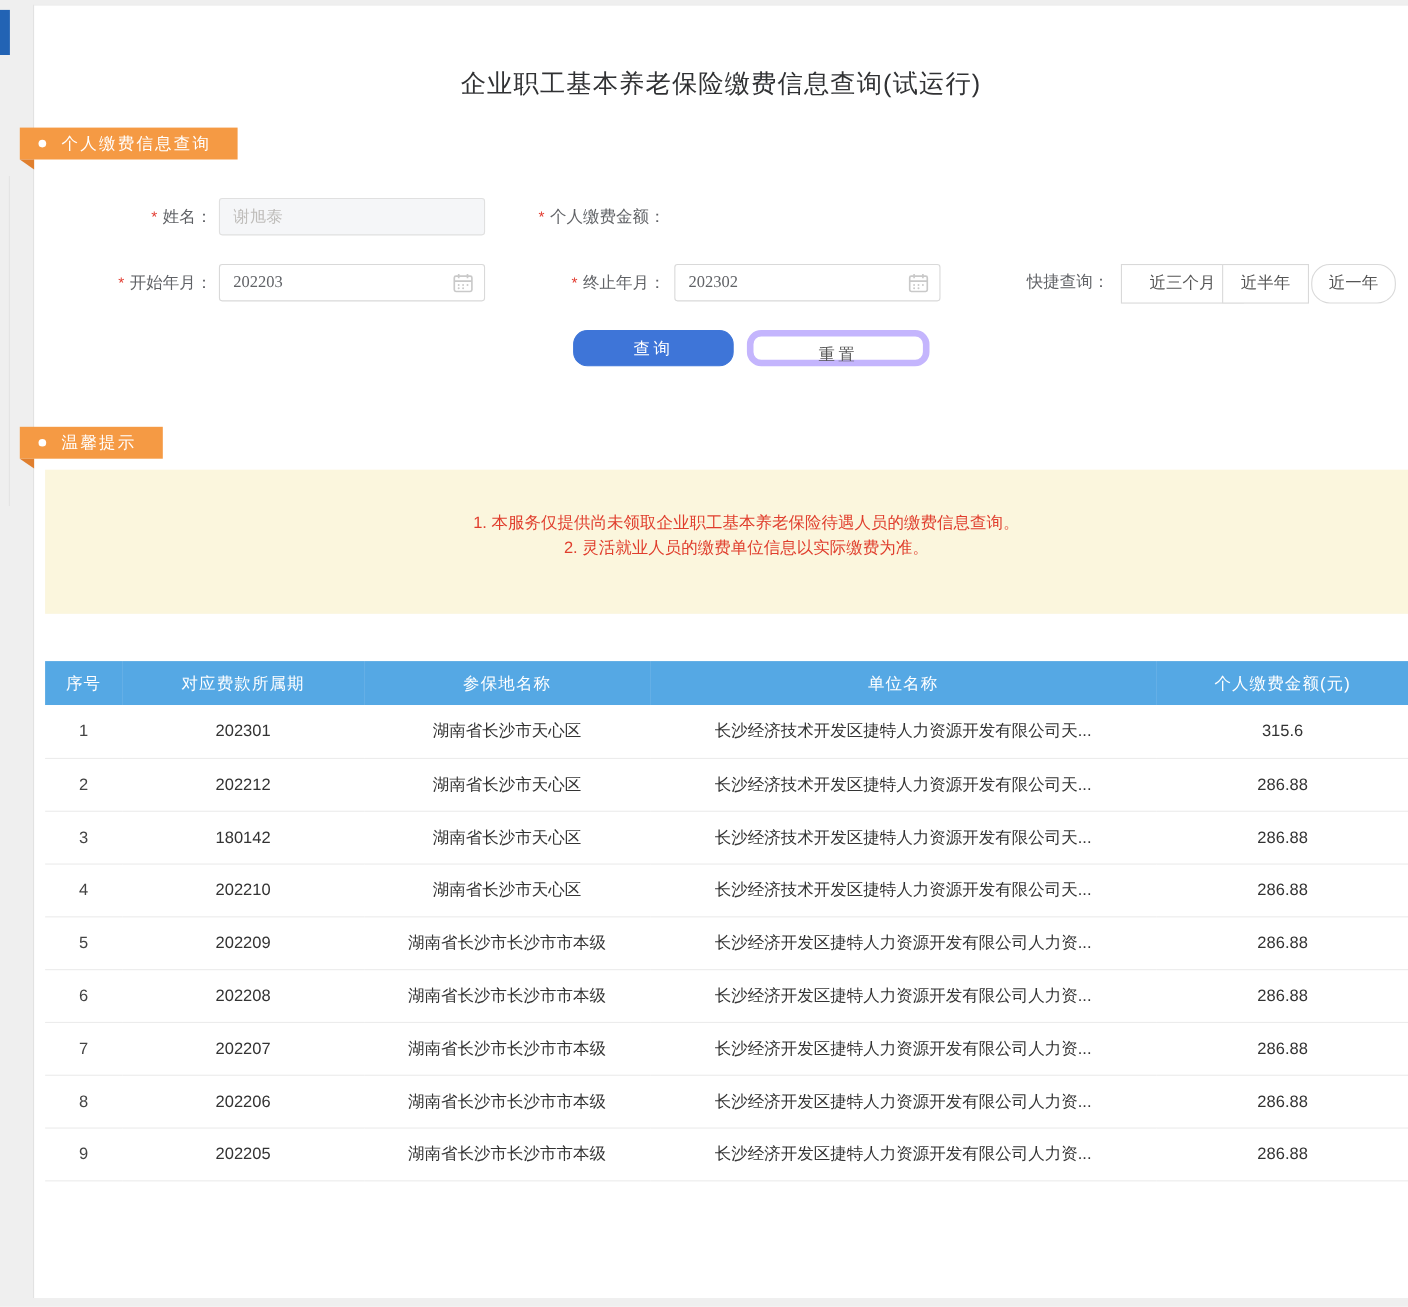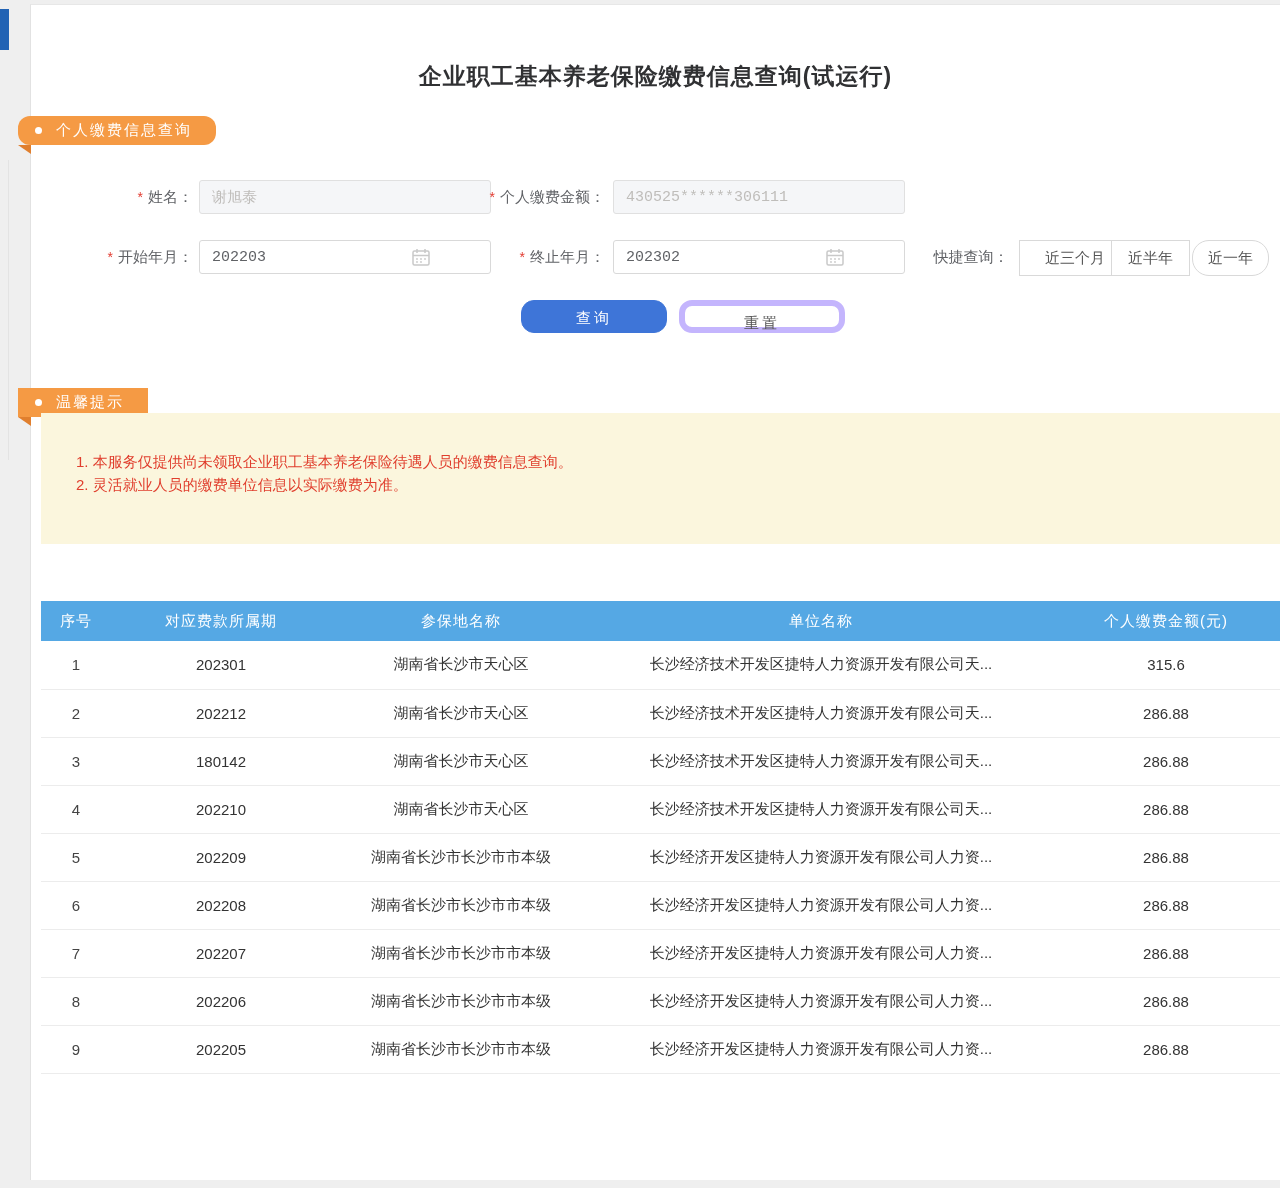--- a/index.html
+++ b/index.html
@@ -13,54 +13,54 @@
   .side-blue-block { position:absolute; left:0; top:9px; width:9px; height:41px; background:#2263b4; }
   .side-faint-line { position:absolute; left:8px; top:160px; height:300px; width:0; border-left:1px solid #e3e3e3; }
 
   .panel {
     position:absolute; left:30px; top:4px; width:1250px; height:1176px;
     background:#fff; border-left:1px solid #e2e2e2; border-top:1px solid #e7e7e7;
   }
 
   .page-title {
     position:absolute; top:56px; left:0; width:100%;
-    text-align:center; font-size:23px; color:#303133; font-weight:700;
+    text-align:center; font-size:23px; color:#303133; font-weight:400;
     letter-spacing:1px;
   }
 
   
   .ribbon {
     position:absolute; left:-13px; height:29px;
     background:#f59a44; color:#fff; font-size:15px;
     display:flex; align-items:center; padding:0 24px 0 17px;
     letter-spacing:2px;
   }
   .ribbon .dot {
     width:7px; height:7px; border-radius:50%; background:#fff;
     margin-right:14px; flex:0 0 auto;
   }
   .ribbon-fold {
     position:absolute; left:-13px; width:0; height:0;
     border-top:9px solid #e07f2e; border-left:13px solid transparent;
   }
-  .ribbon-query { top:111px;border-radius:12px; }
+  .ribbon-query { top:111px; }
   .fold-query  { top:140px; }
   .ribbon-tips { top:383px;justify-content:center; }
   .fold-tips   { top:412px; }
 
   
   .form-label {
     position:absolute; font-size:15px; color:#606266; text-align:right;
     line-height:34px; white-space:nowrap;
   }
   .req { color:#e23b30; margin-right:5px; font-size:14px; }
   .txt-input {
     position:absolute; height:34px; border:1px solid #d9d9d9; border-radius:3px;
-    font-size:15px; color:#606266; padding:0 34px 0 12px; width:292px;
-    font-family:Liberation Mono, monospace;
+    font-size:15px; color:#606266; padding:0 34px 0 12px; width:242px;
+    font-family:Liberation Serif, serif;
     background:#fff; outline:none;
   }
   .txt-input.disabled { background:#f5f6f8; color:#bfbdba; border-color:#e0e0e0; }
   .cal-icon {
     position:absolute; width:20px; height:20px; top:7px; pointer-events:none;
   }
   .lbl-name { left:60px;  width:102px; top:175px; }
   .in-name  { left:168px; top:175px; }
   .lbl-ssn  { left:438px; width:136px; top:175px; }
   .in-ssn   { left:582px; top:175px; }
@@ -83,22 +83,23 @@
 
   .btn {
     position:absolute; top:295px; height:33px; font-size:15px; letter-spacing:3px;
     text-align:center; line-height:33px; cursor:pointer; border-radius:13px;
   }
   .btn-query { left:490px; width:146px; background:#3e75d8; color:#fff; border:1px solid #3e75d8; }
   .btn-reset { left:648px; width:166px; background:#fff; color:#555; border:6px solid #c4b5fd; }
 
   
   .notice {
-    position:absolute; left:10px; top:408px; width:1240px; height:131px;
+    position:absolute; left:10px; top:422px; width:1240px; height:131px;
     background:#fbf6dd;
+    text-align:center;
   }
   .notice-line {
     color:#e03e2d; font-size:15px; line-height:23px; margin-left:35px;
   }
   .notice-line:first-child { margin-top:37px; }
 
   
   .pay-table {
     position:absolute; left:10px; top:596px; width:1240px;
     border-collapse:collapse; table-layout:fixed; font-size:15px;
@@ -127,21 +128,20 @@
   <div class="ribbon ribbon-query">
     <span class="dot"></span>
     <span>个人缴费信息查询</span>
   </div>
   <div class="ribbon-fold fold-query"></div>
 
   <div class="form-label lbl-name"><span class="req">*</span><span>姓名：</span></div>
   <input class="txt-input disabled in-name" readonly="" value="谢旭泰" style="">
 
   <div class="form-label lbl-ssn"><span class="req">*</span><span>个人缴费金额：</span></div>
-  <input class="txt-input disabled in-ssn" readonly="" value="430525******306111" style="">
 
   <div class="form-label lbl-start"><span class="req">*</span><span>开始年月：</span></div>
   <input class="txt-input in-start" value="202203" style="">
   <svg class="cal-icon cal-start" viewBox="0 0 20 20">
     <rect x="2" y="4" width="16" height="14" rx="1.5" fill="none" stroke="#c9c9c9" stroke-width="1.5"></rect>
     <line x1="2" y1="8.5" x2="18" y2="8.5" stroke="#c9c9c9" stroke-width="1.5"></line>
     <line x1="6" y1="2" x2="6" y2="6" stroke="#c9c9c9" stroke-width="1.5"></line>
     <line x1="14" y1="2" x2="14" y2="6" stroke="#c9c9c9" stroke-width="1.5"></line>
     <circle cx="6" cy="12" r="0.9" fill="#c9c9c9"></circle>
       <circle cx="10" cy="12" r="0.9" fill="#c9c9c9"></circle>

